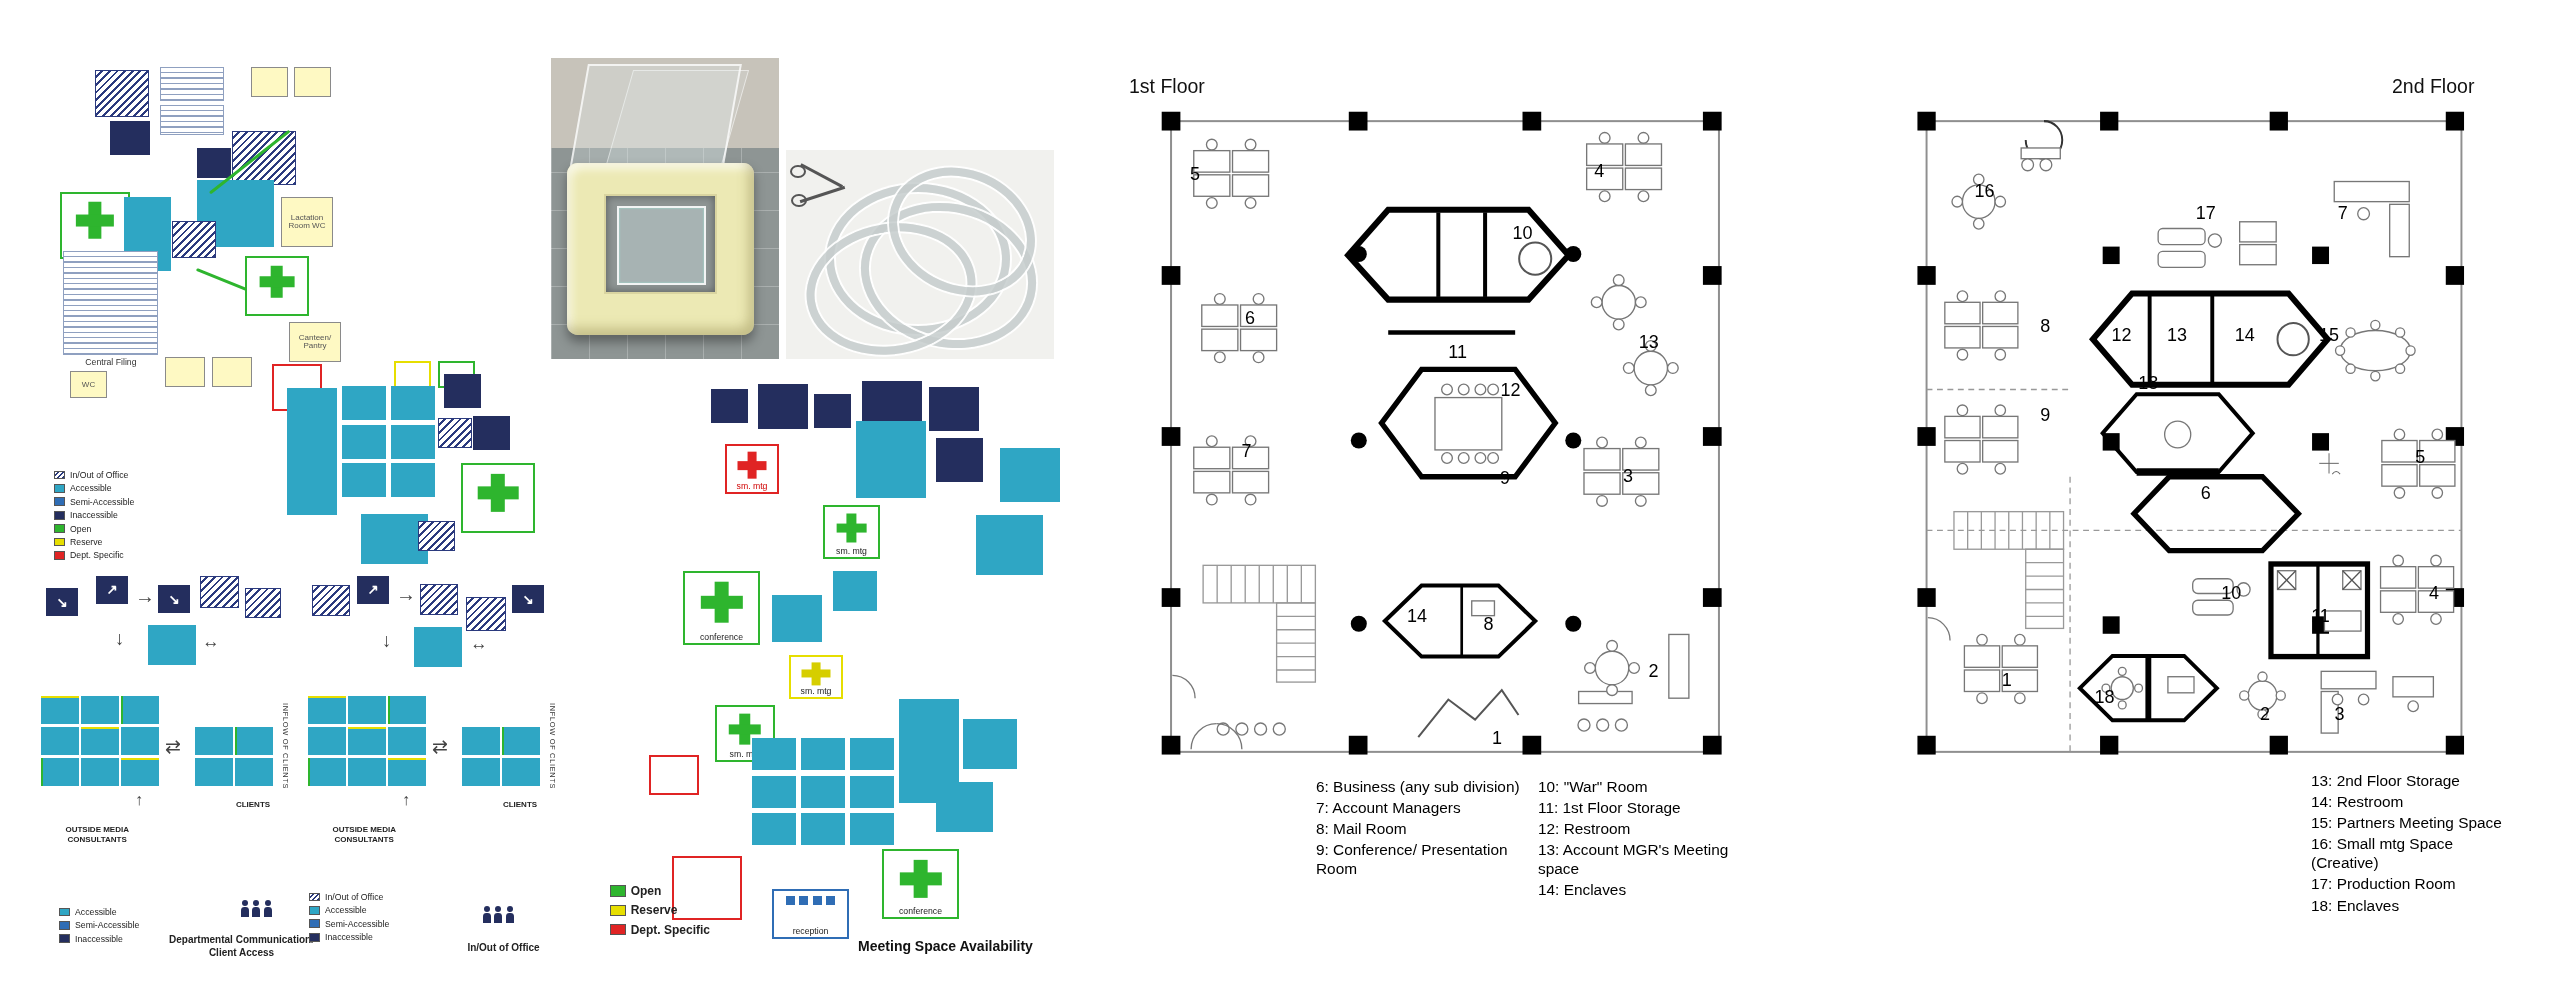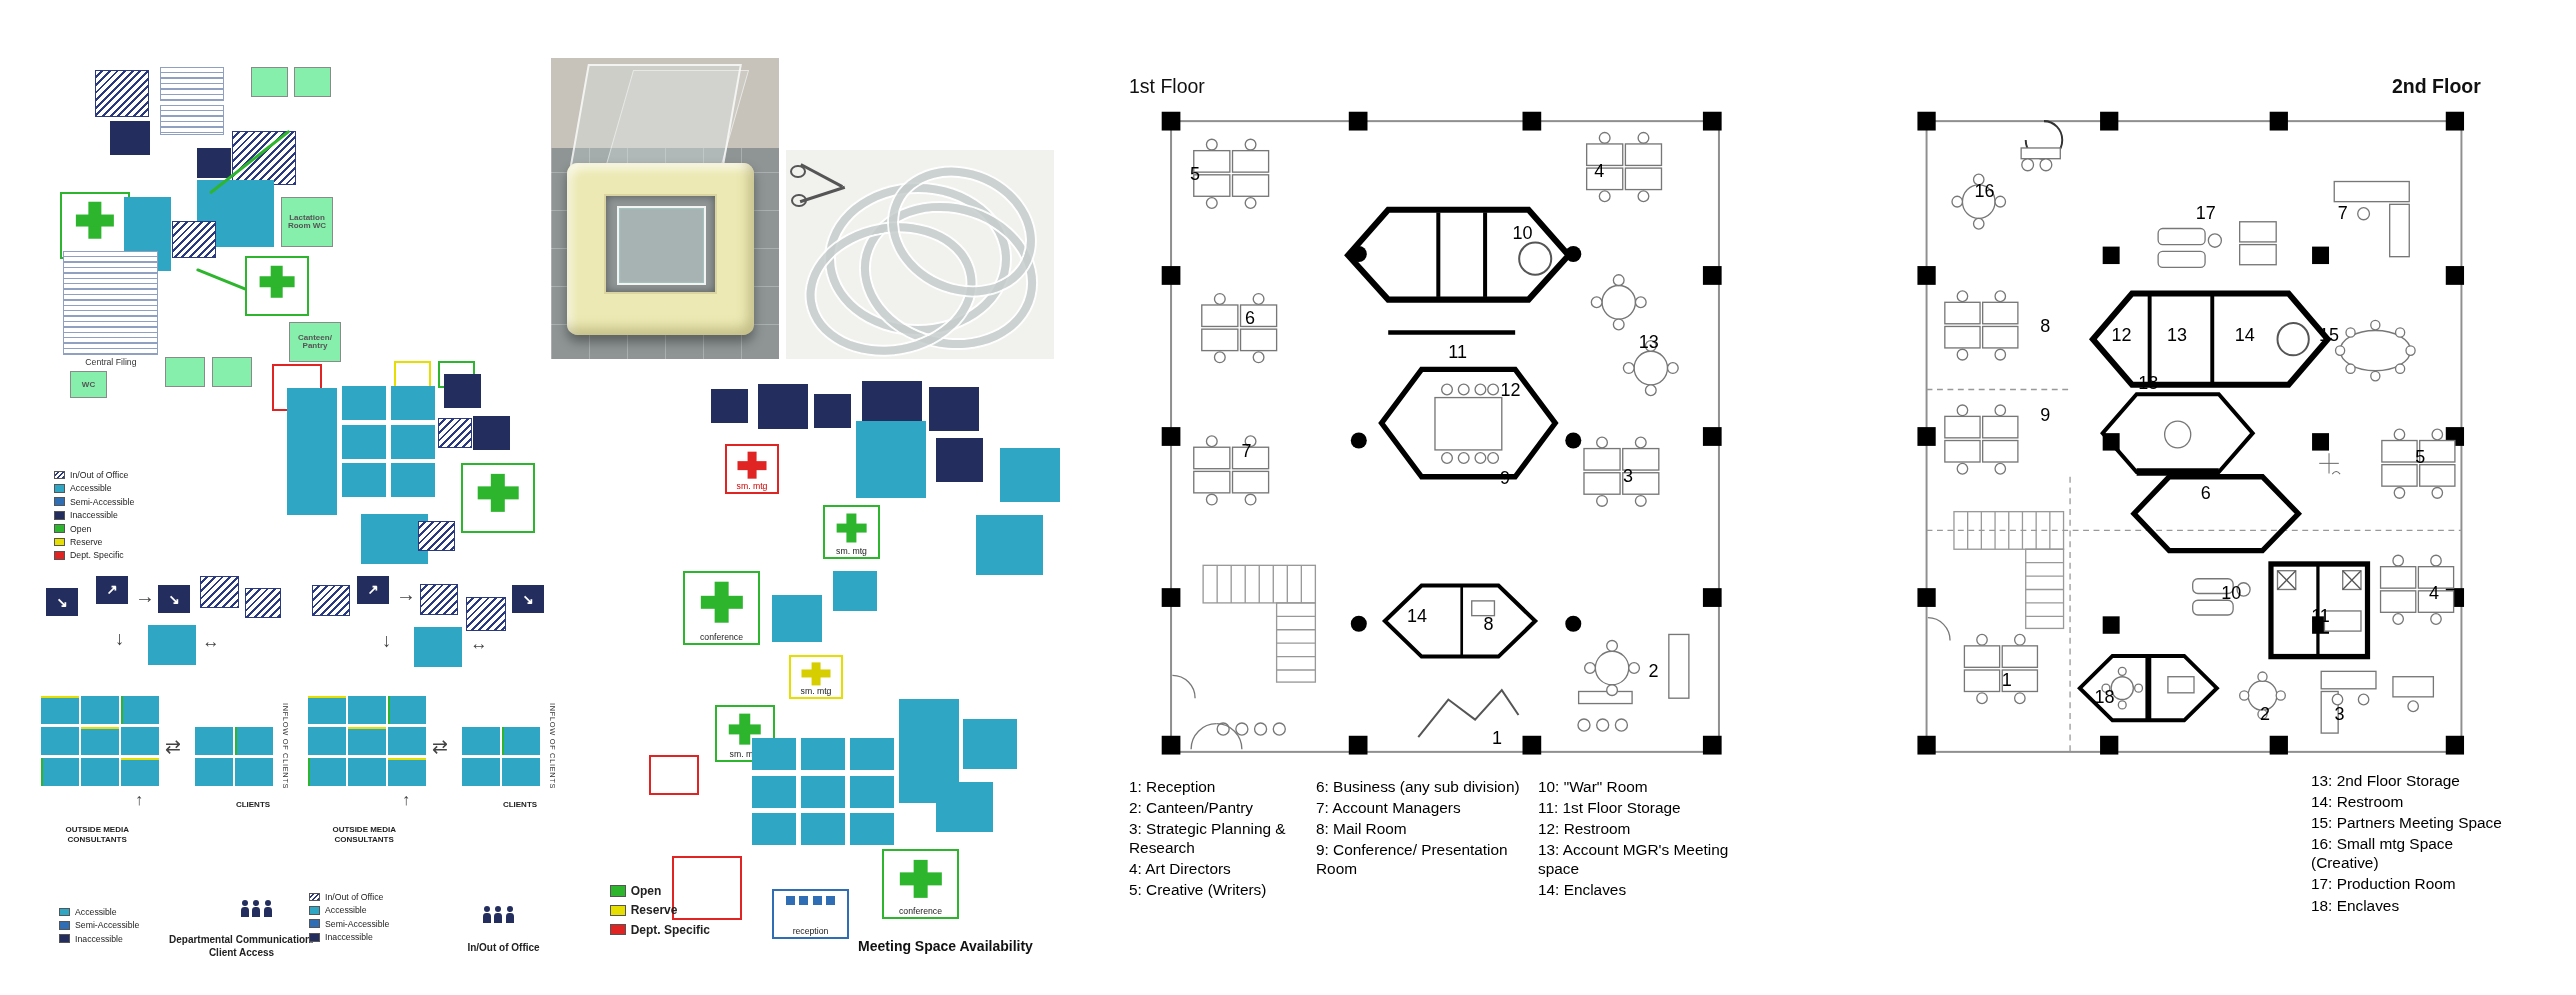--- a/index.html
+++ b/index.html
@@ -8,21 +8,21 @@
   
   .panel{position:absolute;}
   .blk{position:absolute;box-sizing:border-box;}
   .hatch{background:repeating-linear-gradient(135deg,#ffffff 0 3.4px,#2b3a7e 3.4px 5.4px);border:0.7px solid #2b3a7e;}
   .navy{background:#242e5e;}
   .cyan{background:#2fa6c4;}
   .blue{background:#2f6db5;}
   .cyan-y{background:#2fa6c4;border-top:2.7px solid #e6de00;}
   .cyan-g{background:#2fa6c4;border-left:2.7px solid #2eb52e;}
   .lines{background:repeating-linear-gradient(180deg,#ffffff 0 4px,#8fa0c0 4px 5.4px);border:0.7px solid #8fa0c0;}
-  .box{border:1.3px solid #8a8a8a;background:#86efac;font-weight:bold;}
+  .box{border:1.3px solid #8a8a8a;background:#fef9c3;}
   .og{border:2px solid #2eb52e;color:#2eb52e;background:#fff;}
   .oy{border:2px solid #e6de00;color:#d6ce00;background:#fff;}
   .or{border:2px solid #e02424;color:#e02424;background:#fff;}
   .ob{border:2px solid #2f6db5;color:#2f6db5;background:#fff;}
   .gline{background:#2eb52e;height:3.4px;border-radius:2px;transform-origin:left top;}
   .ch{display:flex;align-items:center;justify-content:center;font-weight:bold;}
   .navy.ch{color:#fff;font-size:13.4px;}
   .arr{font-size:19px;color:#444;line-height:1;}
   .txt{font-size:8px;font-weight:bold;color:#222;text-align:center;line-height:1.2;}
   .vtext{writing-mode:vertical-rl;font-size:7.4px;letter-spacing:0.7px;color:#333;}
@@ -491,42 +491,35 @@
         <div class="plan-num" style="left: 45.2273%; top: 76.7%;">14</div>
         <div class="plan-num" style="left: 57.3864%; top: 77.9%;">8</div>
         <div class="plan-num" style="left: 58.8636%; top: 94.9%;">1</div>
         <div class="plan-num" style="left: 85.4545%; top: 85%;">2</div>
         <div class="plan-num" style="left: 81.1364%; top: 55.9%;">3</div>
         <div class="plan-num" style="left: 84.6591%; top: 35.9%;">13</div>
         <div class="plan-num" style="left: 76.25%; top: 10.4%;">4</div>
       </div>
   </div>
 
-  <div class="leglist" style="left:1129px;top:777px;width:176px;">
-      <div class="ln">1: Reception</div>
-      <div class="ln">2: Canteen/Pantry</div>
-      <div class="ln">3: Strategic Planning &amp; Research</div>
-      <div class="ln">4: Art Directors</div>
-      <div class="ln">5: Creative (Writers)</div>
-    </div>
   <div class="leglist" style="left:1316px;top:777px;width:208px;">
       <div class="ln">6: Business (any sub division)</div>
       <div class="ln">7: Account Managers</div>
       <div class="ln">8: Mail Room</div>
       <div class="ln">9: Conference/ Presentation Room</div>
     </div>
   <div class="leglist" style="left:1538px;top:777px;width:208px;">
       <div class="ln">10: "War" Room</div>
       <div class="ln">11: 1st Floor Storage</div>
       <div class="ln">12: Restroom</div>
       <div class="ln">13: Account MGR's Meeting space</div>
       <div class="ln">14: Enclaves</div>
     </div>
 
-  <div class="floor-title" style="left:2392px;top:75px;font-weight:bold;">2nd Floor</div>
+  <div class="floor-title" style="left:2392px;top:75px;">2nd Floor</div>
 
   <div class="plan" style="left:1907px;top:101px;width:574px;height:671px;">
     <svg viewBox="0 0 880 1000" preserveAspectRatio="none">
       <defs>
         <g id="dk2" stroke="#777" stroke-width="2" fill="#fff">
           <rect x="0" y="0" width="54" height="32"></rect>
             <rect x="58" y="0" width="54" height="32"></rect>
           <rect x="0" y="36" width="54" height="32"></rect>
             <rect x="58" y="36" width="54" height="32"></rect>
           <circle cx="27" cy="-9" r="8"></circle>

